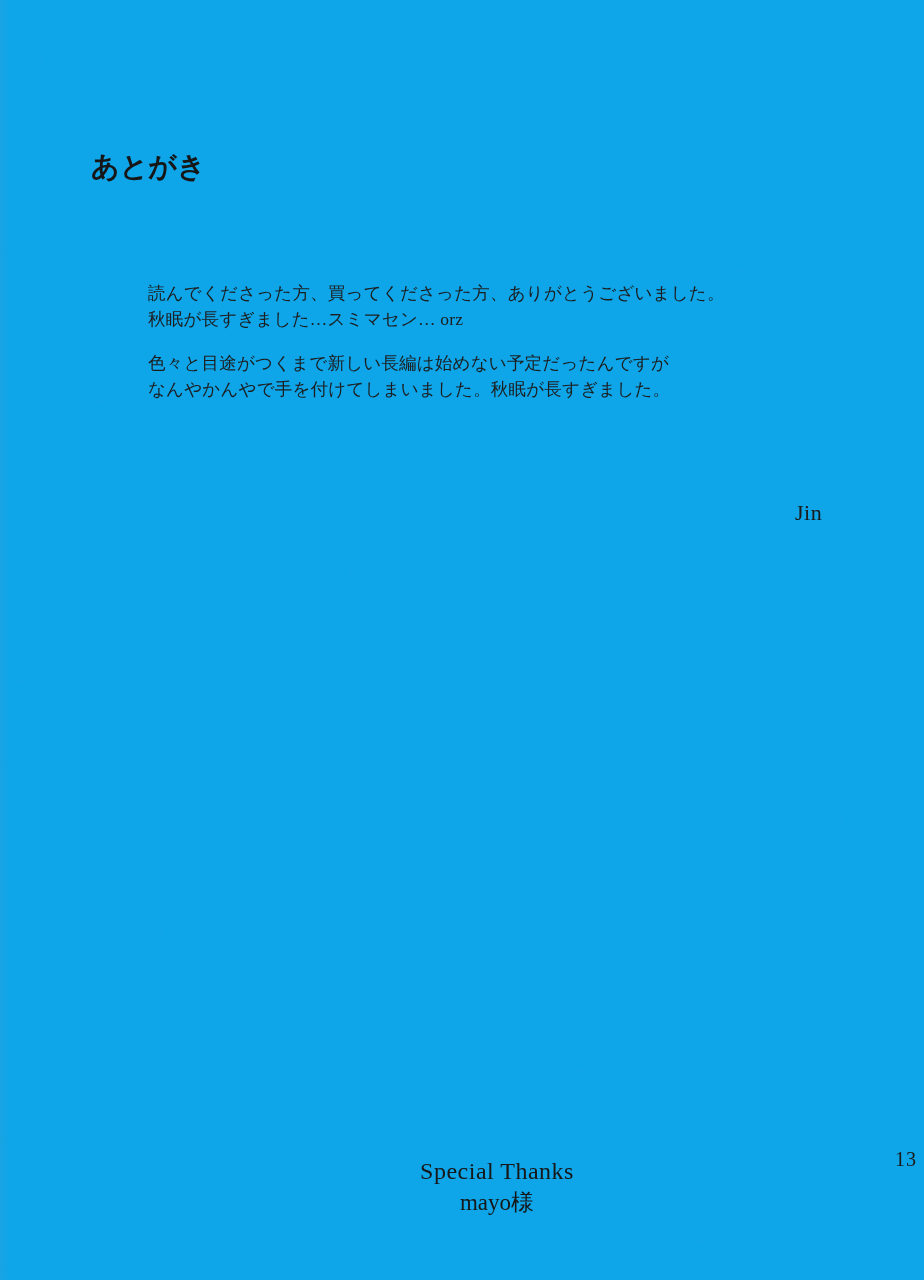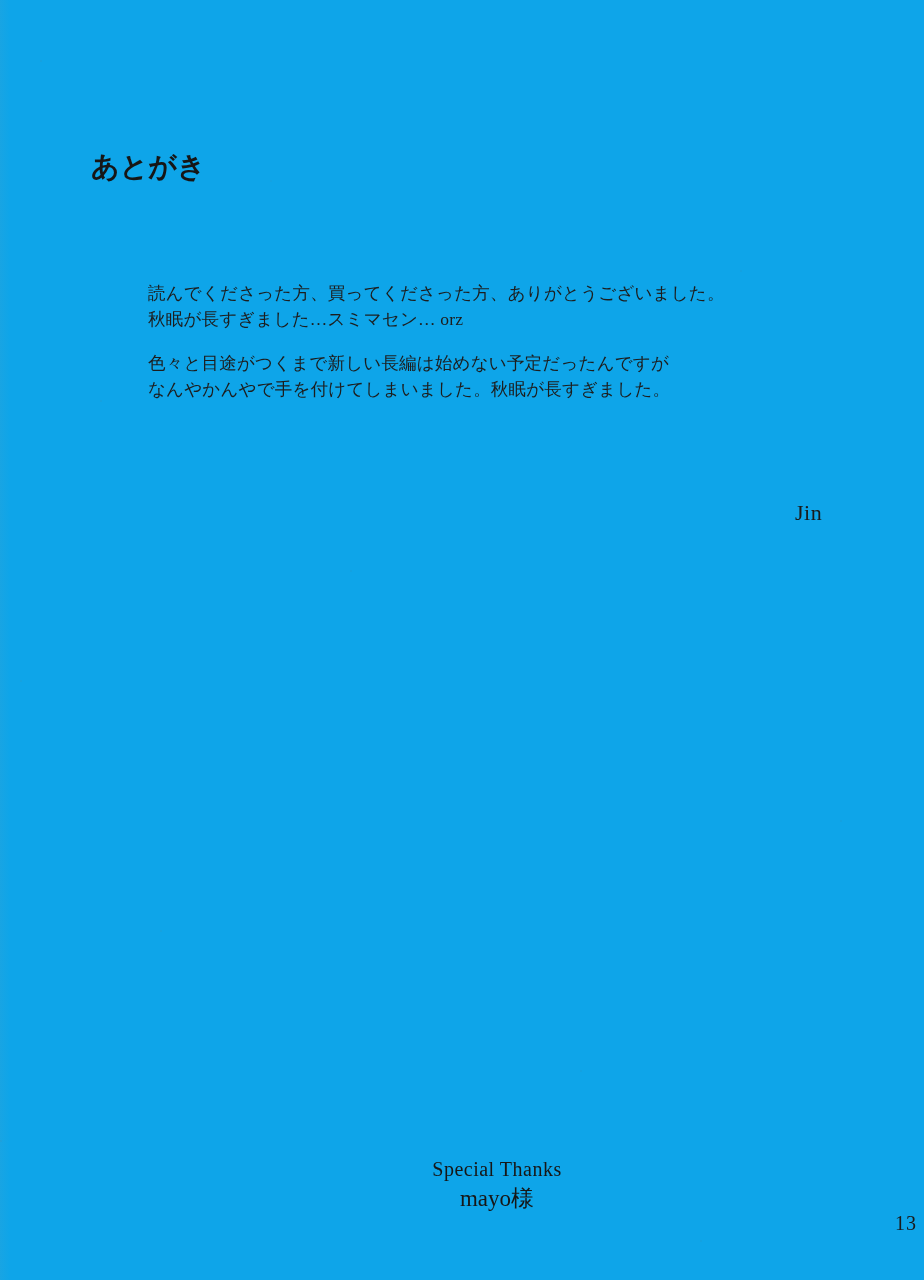--- a/index.html
+++ b/index.html
@@ -74,34 +74,34 @@
   .special-thanks {
     position: absolute;
     left: 497px;
     top: 1158px;
     transform: translateX(-50%);
     text-align: center;
     white-space: nowrap;
   }
   .st-heading {
     display: block;
-    font-size: 20px;
+    font-size: 24px;
     letter-spacing: 0.5px;
     color: #171717;
   }
   .st-name {
     display: block;
     margin-top: 2px;
     font-size: 23px;
     color: #171717;
   }
   .page-number {
     position: absolute;
     right: 7px;
-    top: 1212px;
+    top: 1148px;
     font-size: 20px;
     letter-spacing: 1px;
     color: #1a1a1a;
   }
 </style>
 </head>
 <body>
 
 <div class="page">
 

